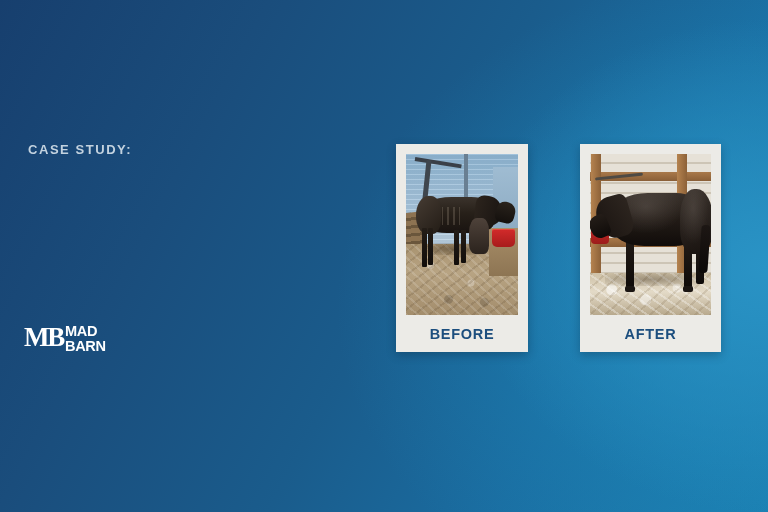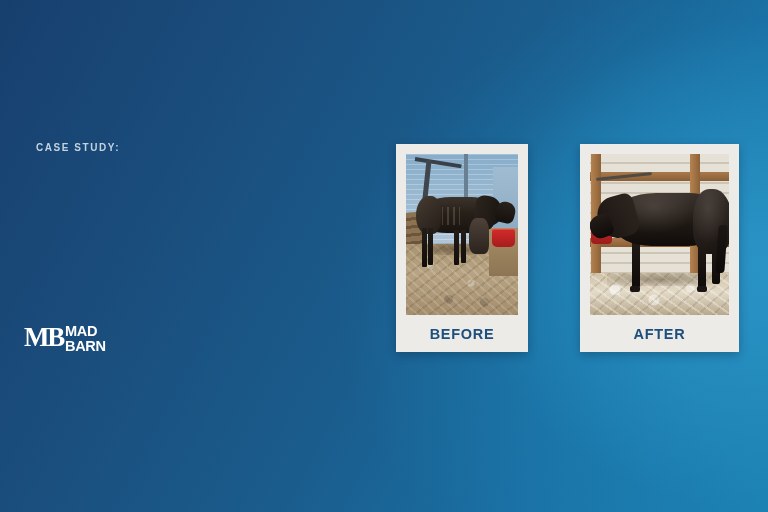--- a/index.html
+++ b/index.html
@@ -24,27 +24,27 @@
 
   
   #left-panel {
     position: absolute;
     left: 24px;
     top: 143px;
     width: 350px;
   }
 
   #eyebrow {
-    font-size: 10px;
+    font-size: 13px;
     font-weight: bold;
     letter-spacing: 1.55px;
     color: #c3d2df;
     text-transform: uppercase;
     line-height: 1;
-    margin-left: 12px;
+    margin-left: 4px;
   }
 
   #headline {
     margin-top: 22px;
     font-size: 21.8px;
     font-weight: bold;
     line-height: 1.42;
     color: #ffffff;
     letter-spacing: -0.15px;
     max-width: 340px;
@@ -84,21 +84,21 @@
   .polaroid {
     position: absolute;
     top: 144px;
     width: 132px;
     height: 208px;
     background: #ecebe7;
     padding: 10px 10px 0 10px;
     box-shadow: 0 3px 9px rgba(5,25,45,0.30);
   }
   #polaroid-before { left: 396px; }
-  #polaroid-after  { left: 580px; width: 159px; }
+  #polaroid-after  { left: 580px; width: 141px; }
 
   .photo {
     position: relative;
     width: 100%;
     height: 161px;
     overflow: hidden;
     background: #8d7a62;
   }
 
   .caption {

